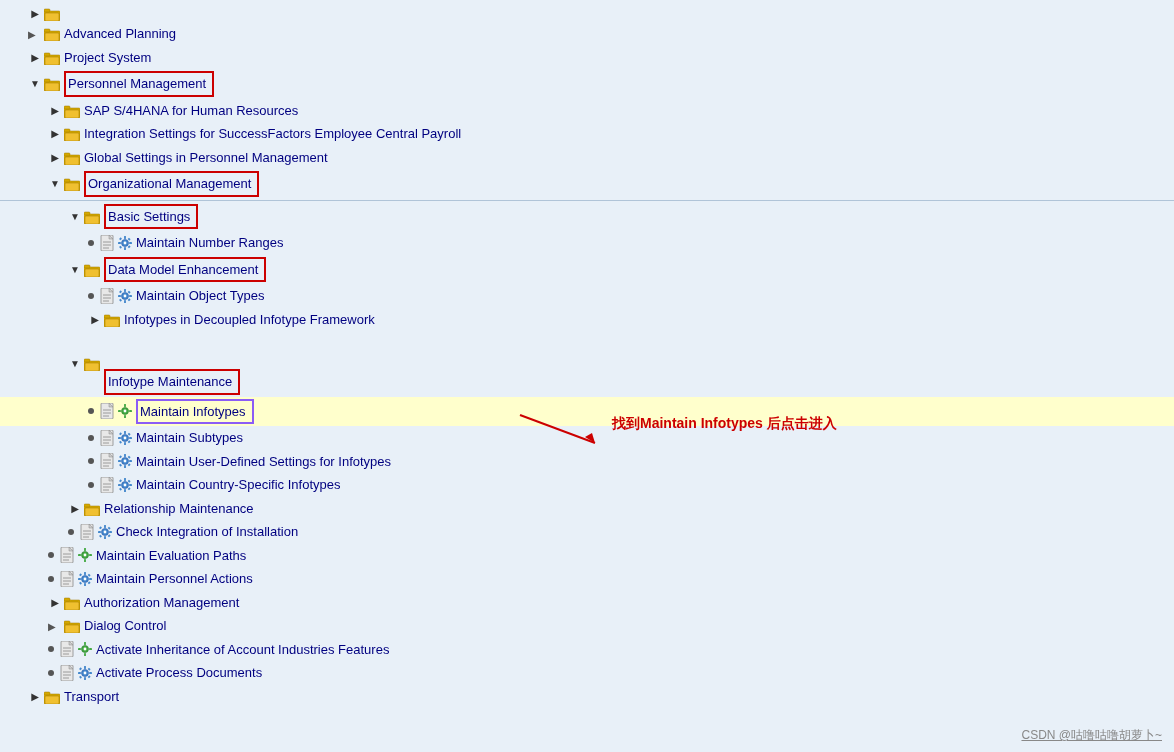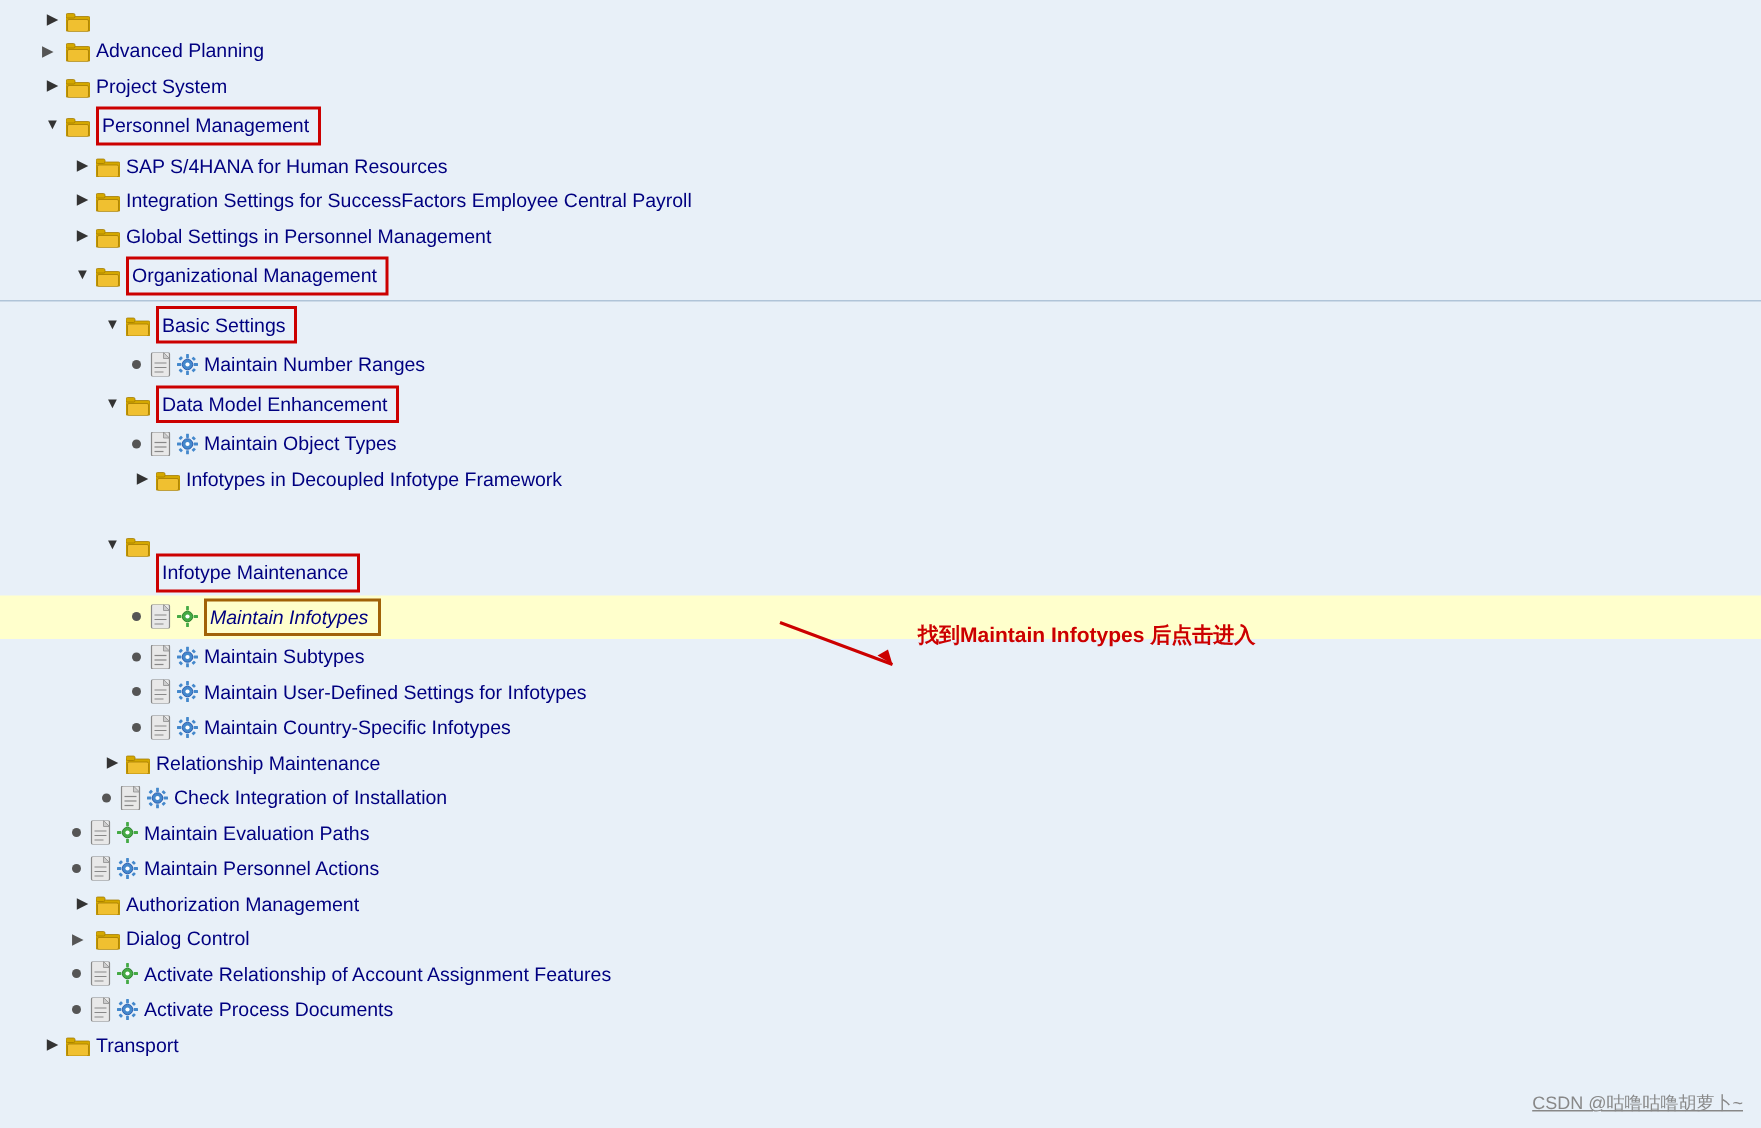--- a/index.html
+++ b/index.html
@@ -313,21 +313,21 @@
     <line x1="3" y1="13" x2="9" y2="13" stroke="#888" stroke-width="0.8"></line>
   </svg></span>
         <span class="icon-gear"><svg viewBox="0 0 12 12" xmlns="http://www.w3.org/2000/svg">
     <circle cx="6" cy="6" r="3" fill="#44aa44" stroke="#227722" stroke-width="0.5"></circle>
     <circle cx="6" cy="6" r="1.2" fill="white"></circle>
     <rect x="5.2" y="0" width="1.6" height="2.5" rx="0.3" fill="#44aa44"></rect>
     <rect x="5.2" y="9.5" width="1.6" height="2.5" rx="0.3" fill="#44aa44"></rect>
     <rect x="0" y="5.2" width="2.5" height="1.6" rx="0.3" fill="#44aa44"></rect>
     <rect x="9.5" y="5.2" width="2.5" height="1.6" rx="0.3" fill="#44aa44"></rect>
   </svg></span>
-        <span style="border:2px solid #a16207;padding:1px 6px 1px 2px;display:inline-flex;align-items:center;font-style:italic;">
+        <span style="border:2px solid #8b5cf6;padding:1px 6px 1px 2px;display:inline-flex;align-items:center;">
       <span class="item-label">Maintain Infotypes</span>
     </span>
       </div>
       <div class="tree-item indent-4">
         <span style="display:inline-block;width:6px;height:6px;border-radius:50%;background:#555;margin-right:6px;flex-shrink:0;"></span>
         <span class="icon-doc"><svg viewBox="0 0 14 16" xmlns="http://www.w3.org/2000/svg">
     <rect x="1" y="0" width="12" height="16" rx="1" fill="#e8e8e8" stroke="#888" stroke-width="0.8"></rect>
     <polygon points="9,0 13,4 9,4" fill="#ccc" stroke="#888" stroke-width="0.5"></polygon>
     <line x1="3" y1="7" x2="11" y2="7" stroke="#888" stroke-width="0.8"></line>
     <line x1="3" y1="10" x2="11" y2="10" stroke="#888" stroke-width="0.8"></line>
@@ -498,21 +498,21 @@
     <line x1="3" y1="13" x2="9" y2="13" stroke="#888" stroke-width="0.8"></line>
   </svg></span>
         <span class="icon-gear"><svg viewBox="0 0 12 12" xmlns="http://www.w3.org/2000/svg">
     <circle cx="6" cy="6" r="3" fill="#44aa44" stroke="#227722" stroke-width="0.5"></circle>
     <circle cx="6" cy="6" r="1.2" fill="white"></circle>
     <rect x="5.2" y="0" width="1.6" height="2.5" rx="0.3" fill="#44aa44"></rect>
     <rect x="5.2" y="9.5" width="1.6" height="2.5" rx="0.3" fill="#44aa44"></rect>
     <rect x="0" y="5.2" width="2.5" height="1.6" rx="0.3" fill="#44aa44"></rect>
     <rect x="9.5" y="5.2" width="2.5" height="1.6" rx="0.3" fill="#44aa44"></rect>
   </svg></span>
-        <span class="item-label">Activate Relationship of Account Assignment Features</span>
+        <span class="item-label">Activate Inheritance of Account Industries Features</span>
       </div>
       <div class="tree-item indent-2">
         <span style="display:inline-block;width:6px;height:6px;border-radius:50%;background:#555;margin-right:6px;flex-shrink:0;"></span>
         <span class="icon-doc"><svg viewBox="0 0 14 16" xmlns="http://www.w3.org/2000/svg">
     <rect x="1" y="0" width="12" height="16" rx="1" fill="#e8e8e8" stroke="#888" stroke-width="0.8"></rect>
     <polygon points="9,0 13,4 9,4" fill="#ccc" stroke="#888" stroke-width="0.5"></polygon>
     <line x1="3" y1="7" x2="11" y2="7" stroke="#888" stroke-width="0.8"></line>
     <line x1="3" y1="10" x2="11" y2="10" stroke="#888" stroke-width="0.8"></line>
     <line x1="3" y1="13" x2="9" y2="13" stroke="#888" stroke-width="0.8"></line>
   </svg></span>

